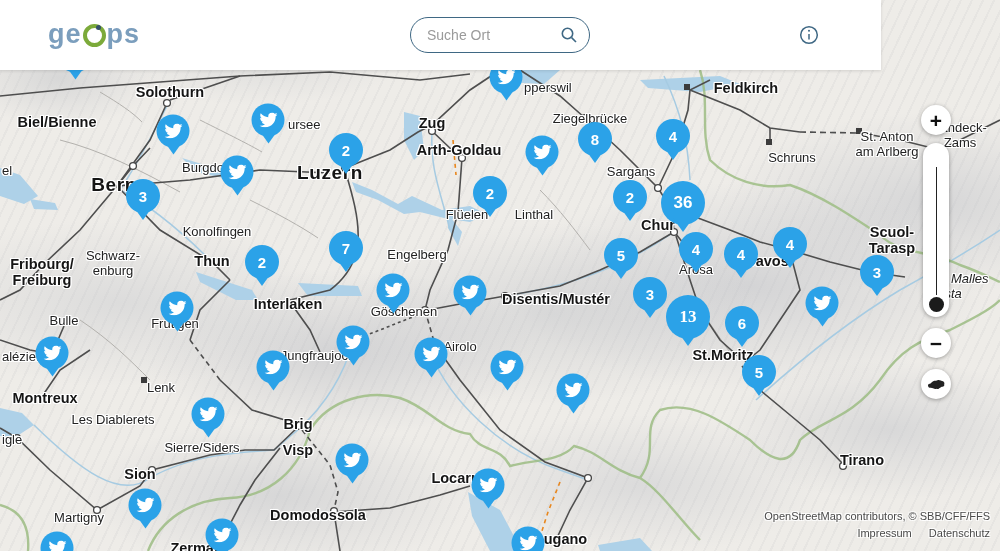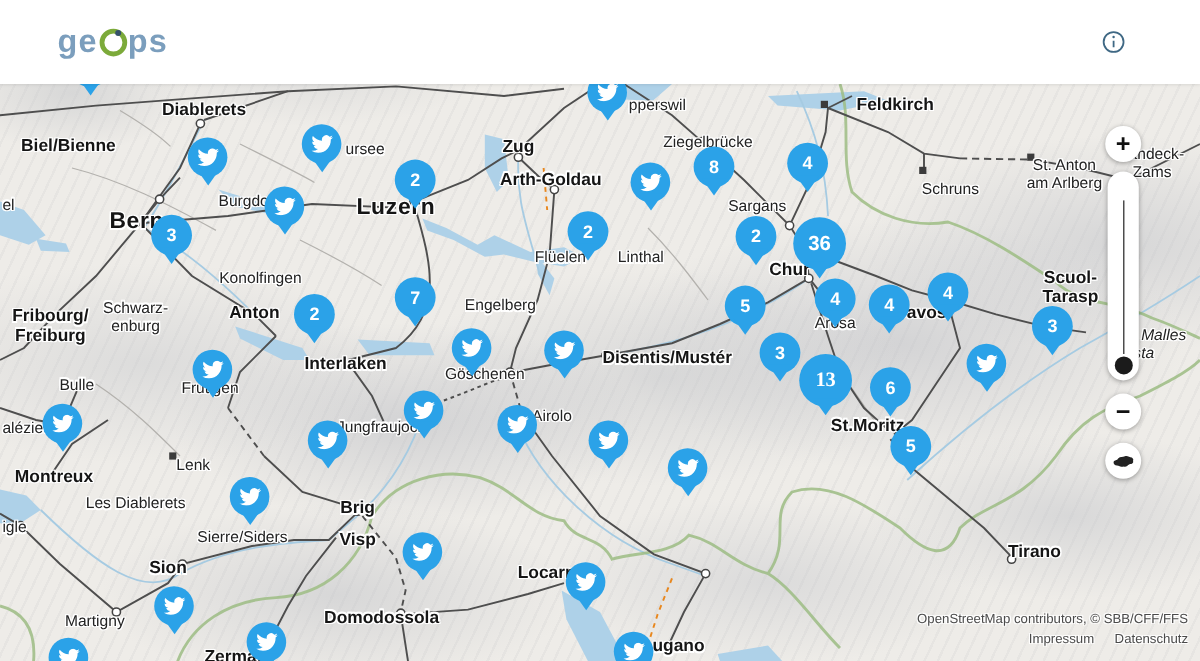--- a/index.html
+++ b/index.html
@@ -35,21 +35,21 @@
   
   .pin{position:absolute;transform:translate(-50%,-50%);z-index:10;border-radius:50%;
     background:var(--mk);display:flex;align-items:center;justify-content:center;cursor:pointer;}
   .pin::after{content:"";position:absolute;left:50%;top:100%;margin-top:-7px;transform:translateX(-50%);
     border-style:solid;border-color:var(--mk) transparent transparent transparent;border-width:14px 10px 0 10px;}
   .pin .cnt{color:#fff;font-weight:bold;font-size:15px;position:relative;z-index:2;}
   .pin .cnt.big{font-size:17px;}
   .pin svg{position:relative;z-index:2;}
 
   
-  .header{position:absolute;left:0;top:0;width:1000px;height:70px;background:#fff;z-index:50;
+  .header{position:absolute;left:0;top:0;width:881px;height:70px;background:#fff;z-index:50;
     box-shadow:0 1px 3px rgba(0,0,0,.12);}
   .logo{position:absolute;left:48px;top:21px;font-size:27px;font-weight:bold;color:#7b9ebd;
     letter-spacing:1px;display:flex;align-items:center;line-height:1;}
   .logo .ring{display:inline-block;width:15px;height:15px;border:4px solid #7caa3a;border-radius:50%;
     margin:0 1px;position:relative;top:1px;}
   .logo .ring i{position:absolute;left:9px;top:-3px;width:5px;height:5px;border-radius:50%;background:#35506b;}
   .search{position:absolute;left:410px;top:17px;width:180px;height:36px;}
   .search input{width:100%;height:100%;box-sizing:border-box;border:1px solid #3f6884;border-radius:18px;
     padding:0 40px 0 16px;font-size:14px;color:#333;outline:none;font-family:"Liberation Sans",sans-serif;}
   .search input::placeholder{color:#9a9a9a;}
@@ -198,27 +198,27 @@
           <rect x="684" y="84" width="6" height="6"></rect>
             <rect x="766" y="139" width="6" height="6"></rect>
           <rect x="856" y="128" width="6" height="6"></rect>
             <rect x="213" y="417" width="6" height="6"></rect>
           <rect x="141" y="377" width="6" height="6"></rect>
         </g>
       </g>
     </svg>
 
     <div>
-        <div class="maplabel city" style="left: 170px; top: 92px;">Diablerets</div>
+        <div class="maplabel city" style="left: 170px; top: 92px;">Solothurn</div>
         <div class="maplabel city" style="left: 57px; top: 122px;">Biel/Bienne</div>
         <div class="maplabel city-lg" style="left: 114px; top: 185px;">Bern</div>
         <div class="maplabel city-lg" style="left: 330px; top: 173px;">Luzern</div>
         <div class="maplabel city" style="left: 432px; top: 123px;">Zug</div>
         <div class="maplabel city" style="left: 459px; top: 150px;">Arth-Goldau</div>
-        <div class="maplabel city" style="left: 212px; top: 261px;">Anton</div>
+        <div class="maplabel city" style="left: 212px; top: 261px;">Thun</div>
         <div class="maplabel city" style="left: 42px; top: 272px;">Fribourg/
 Freiburg</div>
         <div class="maplabel city" style="left: 45px; top: 398px;">Montreux</div>
         <div class="maplabel city" style="left: 288px; top: 304px;">Interlaken</div>
         <div class="maplabel city" style="left: 140px; top: 474px;">Sion</div>
         <div class="maplabel city" style="left: 298px; top: 424px;">Brig</div>
         <div class="maplabel city" style="left: 274px; top: 450px; margin-left: 24px;">Visp</div>
         <div class="maplabel city" style="left: 318px; top: 515px;">Domodossola</div>
         <div class="maplabel city" style="left: 460px; top: 478px;">Locarno</div>
         <div class="maplabel city" style="left: 561px; top: 539px;">Lugano</div>
@@ -459,20 +459,27 @@
   </div>
 
   <div class="header">
     <div class="logo">
       <span>ge</span>
         <span class="ring">
           <i></i>
         </span>
         <span>ps</span>
     </div>
+    <div class="search">
+      <input type="text" placeholder="Suche Ort" style="">
+      <svg class="mag" width="18" height="18" viewBox="0 0 18 18">
+        <circle cx="7.5" cy="7.5" r="5.2" fill="none" stroke="#3f6884" stroke-width="1.6"></circle>
+        <line x1="11.6" y1="11.6" x2="16" y2="16" stroke="#3f6884" stroke-width="1.6"></line>
+      </svg>
+    </div>
     <svg class="info-btn" width="20" height="20" viewBox="0 0 20 20">
       <circle cx="10" cy="10" r="8.3" fill="none" stroke="#3f6884" stroke-width="1.5"></circle>
       <line x1="10" y1="9" x2="10" y2="14.4" stroke="#3f6884" stroke-width="1.5"></line>
       <circle cx="10" cy="5.8" r="1" fill="#3f6884"></circle>
     </svg>
   </div>
 
 </div>
 
 </body></html>

